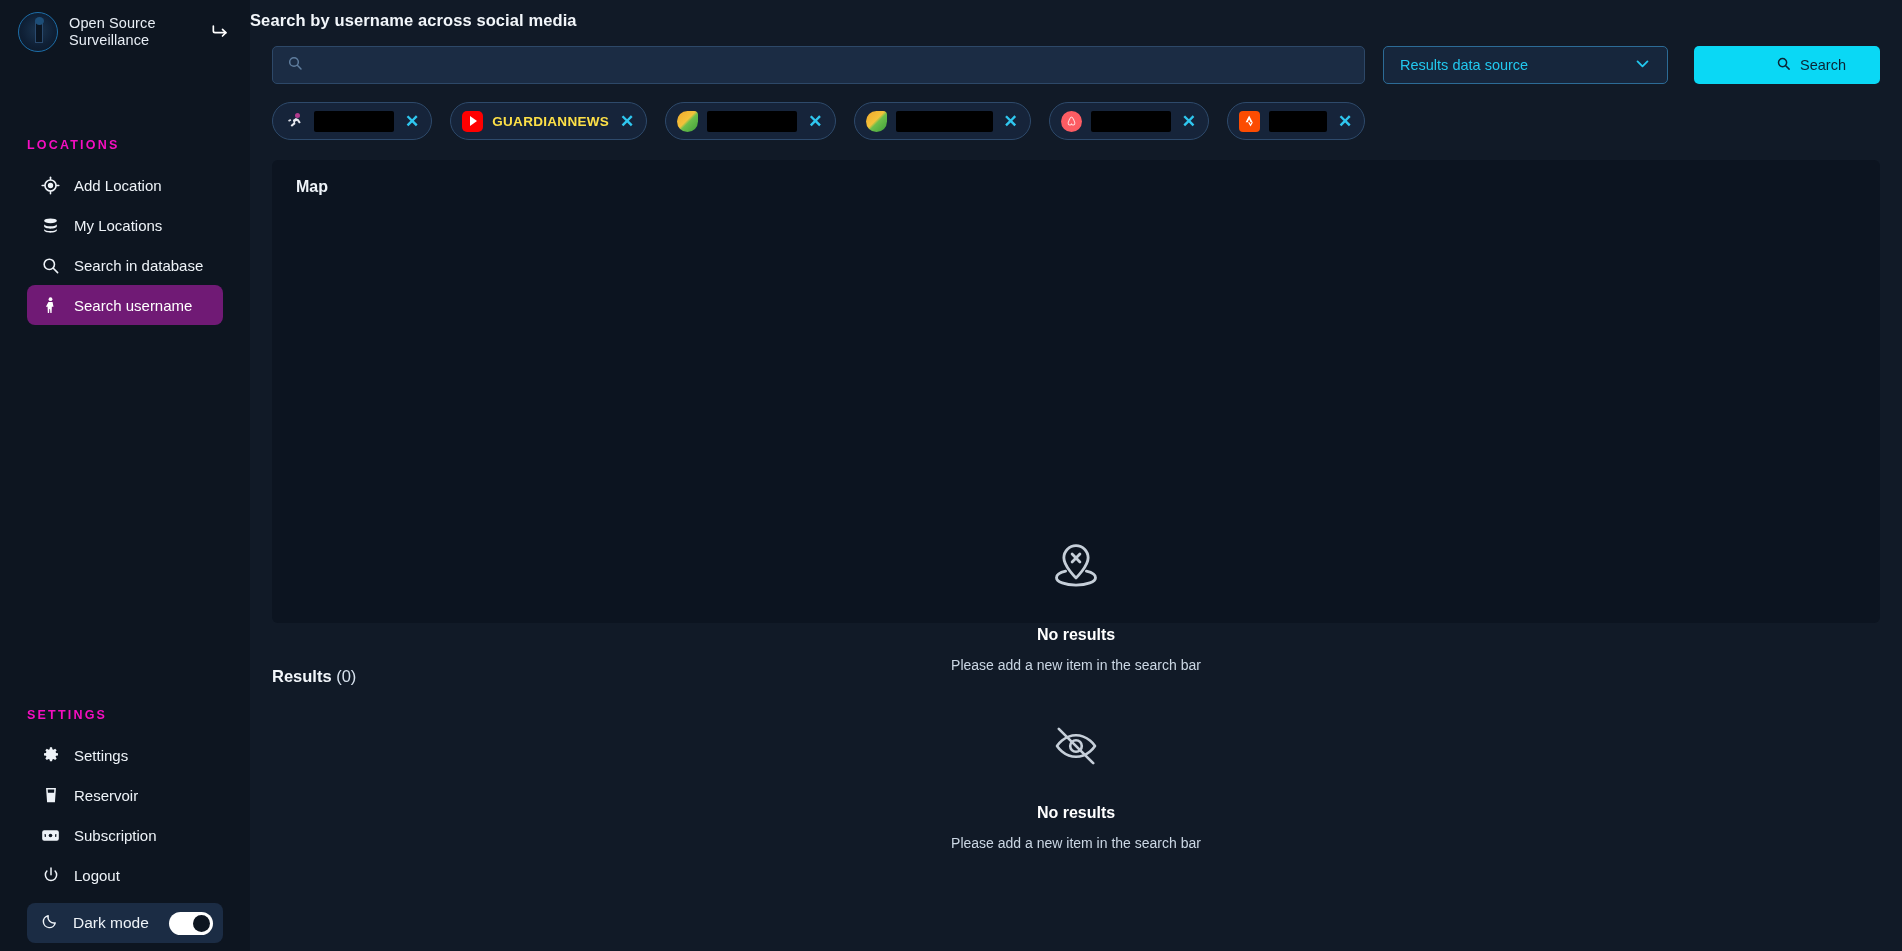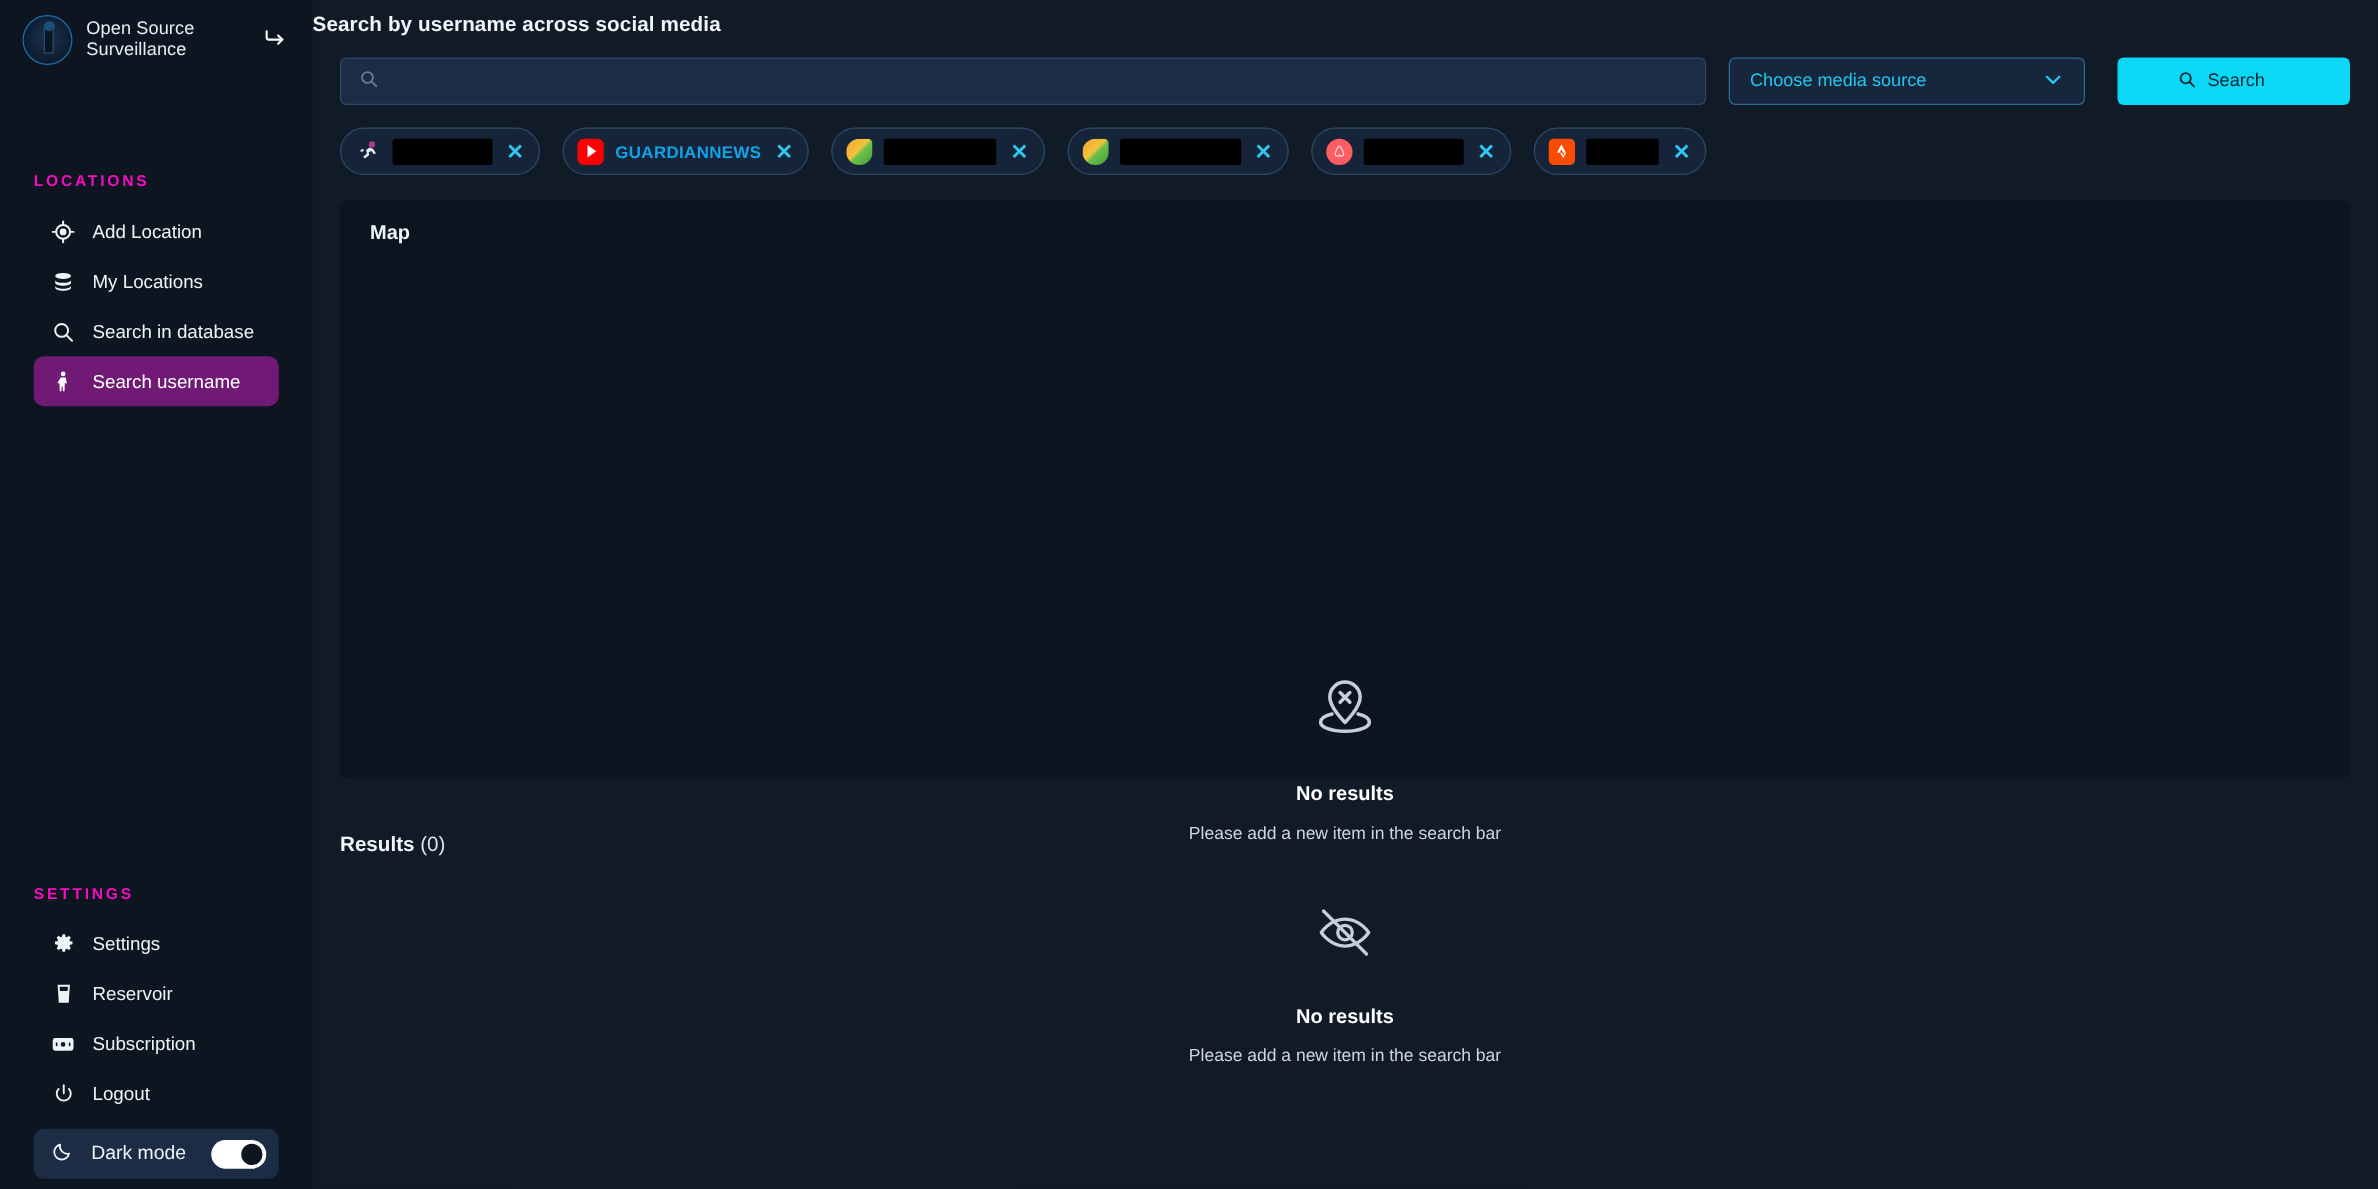--- a/index.html
+++ b/index.html
@@ -119,42 +119,42 @@
     width: 285px; height: 38px; margin-left: 18px;
     background: #16263c; border: 1px solid #2c6b96; border-radius: 5px;
     display: flex; align-items: center; padding: 0 16px;
     color: #22c8ef; font-size: 14.5px;
   }
   .datasource .chev { margin-left: auto; }
 
   .search-btn {
     width: 186px; height: 38px; margin-left: 26px;
     background: #0ad8f5; border-radius: 5px;
-    display: flex; align-items: center; justify-content: flex-start; gap: 9px;
+    display: flex; align-items: center; justify-content: center; gap: 9px;
     color: #0b2434; font-size: 14.5px; padding-left: 48px;
   }
 
   
   #chips {
     display: flex; align-items: center; gap: 0;
     padding: 0 22px; margin-top: 18px; height: 38px;
   }
   .chip {
     height: 38px; border: 1px solid #2e4a6b; border-radius: 19px;
     background: #16243a;
     display: flex; align-items: center; gap: 9px;
     padding: 0 12px 0 11px; margin-right: 18px;
   }
   .chip-ico {
     width: 21px; height: 21px; border-radius: 4px; flex: 0 0 21px;
     display: flex; align-items: center; justify-content: center;
     font-size: 12px; overflow: hidden;
   }
   .chip-label {
-    color: #0ea5e9; font-size: 13.5px; font-weight: 600; letter-spacing: .3px;
+    color: #fde047; font-size: 13.5px; font-weight: 600; letter-spacing: .3px;
     white-space: nowrap;
   }
   .chip-label.redacted {
     background: #000000; color: transparent;
     display: inline-block; height: 21px; border-radius: 2px;
   }
   .chip-x { color: #2fc7ef; font-size: 17px; font-weight: 700; line-height: 1; margin-left: 2px; }
 
   
   .ico-youtube { background: #ff0000; border-radius: 5px; position: relative; }
@@ -336,21 +336,21 @@
       <div class="search-wrap">
         <span>
           <svg width="16" height="16" viewBox="0 0 24 24" fill="none" stroke="#5f7d9e" stroke-width="2.2" stroke-linecap="round">
               <circle cx="10.5" cy="10.5" r="6.5"></circle>
               <line x1="15.5" y1="15.5" x2="21" y2="21"></line>
             </svg>
         </span>
       </div>
 
       <div class="datasource">
-        <span>Choose media source</span>
+        <span>Results data source</span>
         <span class="chev">
           <svg width="17" height="17" viewBox="0 0 24 24" fill="none" stroke="#22c8ef" stroke-width="2.6" stroke-linecap="round" stroke-linejoin="round">
               <polyline points="5 9 12 16 19 9"></polyline>
             </svg>
         </span>
       </div>
 
       <div class="search-btn">
         <span>
           <svg width="15" height="15" viewBox="0 0 24 24" fill="none" stroke="#0b2434" stroke-width="2.4" stroke-linecap="round">

